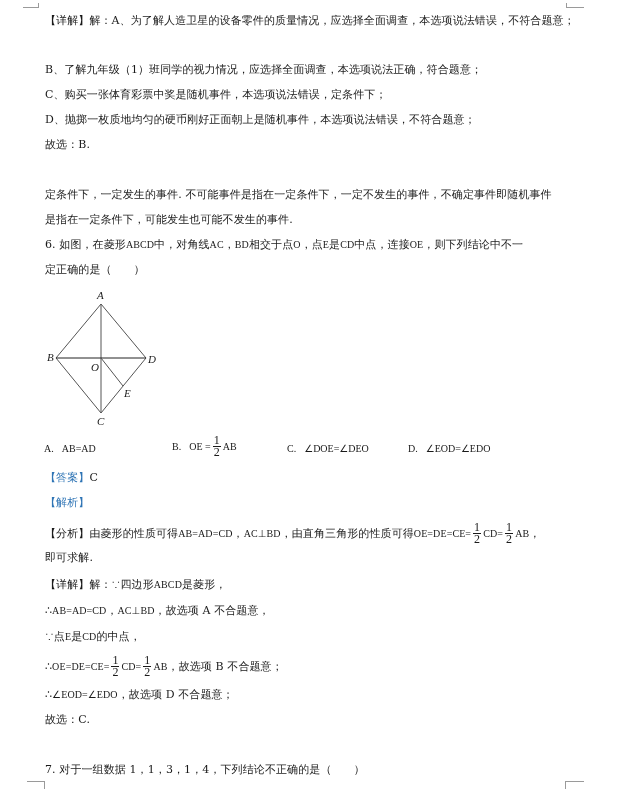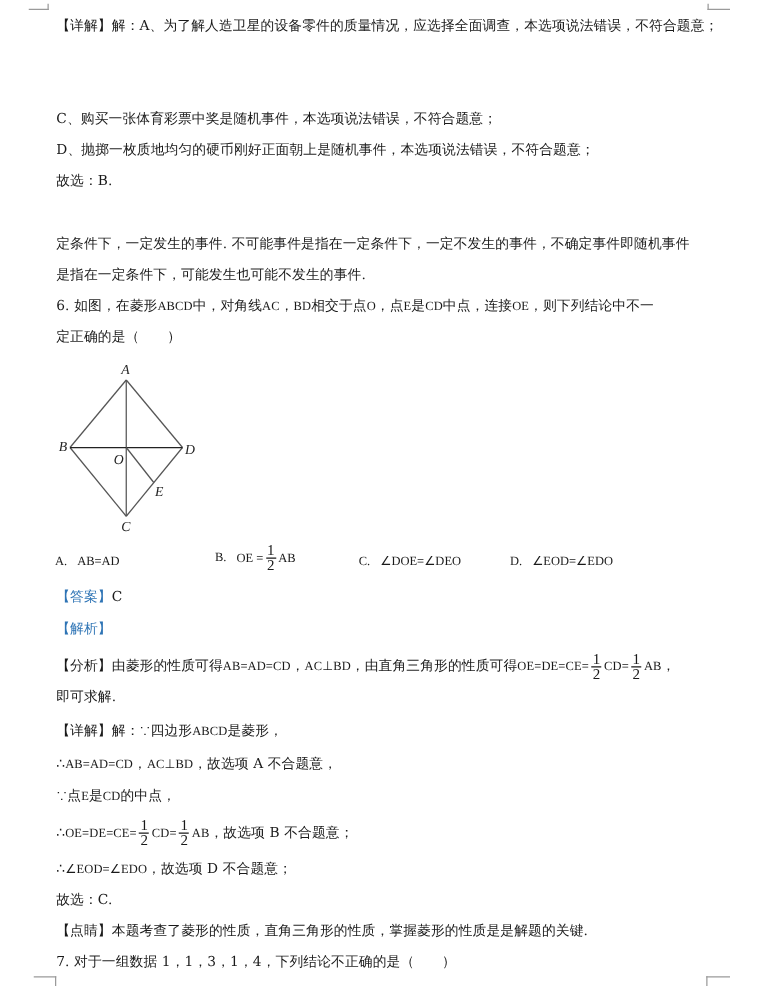--- a/index.html
+++ b/index.html
@@ -34,21 +34,22 @@
 <div class="page">
 
   <div class="corner" style="left:23px;top:-1px;width:15px;height:4px;border-right-width:1px;border-bottom-width:1px;"></div>
   <div class="corner" style="left:566px;top:-1px;width:17px;height:4px;border-left-width:1px;border-bottom-width:1px;"></div>
   <div class="corner" style="left:27px;top:777px;width:17px;height:14px;border-right-width:1px;border-top-width:1px;"></div>
   <div class="corner" style="left:565px;top:777px;width:18px;height:14px;border-left-width:1px;border-top-width:1px;"></div>
 
   <div class="line" style="top:10px;">
     <span>【详解】</span><span>解：A、为了解人造卫星的设备零件的质量情况，应选择全面调查，本选项说法错误，不符合题意；</span>
   </div>
-  <div class="line" style="top:84px;">C、购买一张体育彩票中奖是随机事件，本选项说法错误，不符合题意；</div>
+  <div class="line" style="top:59px;">B、了解九年级（1）班同学的视力情况，应选择全面调查，本选项说法正确，符合题意；</div>
+  <div class="line" style="top:84px;">C、购买一张体育彩票中奖是随机事件，本选项说法错误，定条件下；</div>
   <div class="line" style="top:109px;text-align:center;">D、抛掷一枚质地均匀的硬币刚好正面朝上是随机事件，本选项说法错误，不符合题意；</div>
   <div class="line" style="top:134px;">故选：B.</div>
 
   <div class="line" style="top:209px;">是指在一定条件下，可能发生也可能不发生的事件.</div>
   <div class="line" style="top:184px;">定条件下，一定发生的事件. 不可能事件是指在一定条件下，一定不发生的事件，不确定事件即随机事件</div>
 
   <div class="line" style="top:234px;">
     <span>6.</span>
     <span>如图，在菱形</span><span class="it">ABCD</span><span>中，对角线</span><span class="it">AC</span><span>，</span><span class="it">BD</span><span>相交于点</span><span class="it">O</span><span>，点</span><span class="it">E</span><span>是</span><span class="it">CD</span><span>中点，连接</span><span class="it">OE</span><span>，则下列结论中不一</span>
   </div>
@@ -109,18 +110,15 @@
     <span>∵点</span><span class="it">E</span><span>是</span><span class="it">CD</span><span>的中点，</span>
   </div>
   <div class="line" style="top:651px;line-height:16px;">
     <span>∴</span><span class="it">OE=DE=CE=</span><span class="frac"><span class="num">1</span><span class="den">2</span></span><span class="it">CD=</span><span class="frac"><span class="num">1</span><span class="den">2</span></span><span class="it">AB</span><span>，故选项 B 不合题意；</span>
   </div>
   <div class="line" style="top:684px;">
     <span>∴</span><span class="it">∠EOD=∠EDO</span><span>，故选项 D 不合题意；</span>
   </div>
   <div class="line" style="top:709px;">故选：C.</div>
 
-  <div class="line" style="top:734px;">
-    <span>【点睛】</span><span>本题考查了菱形的性质，直角三角形的性质，掌握菱形的性质是是解题的关键.</span>
-  </div>
 
   <div class="line" style="top:759px;">7. 对于一组数据 1，1，3，1，4，下列结论不正确的是（　　）</div>
 </div>
 
 </body></html>

